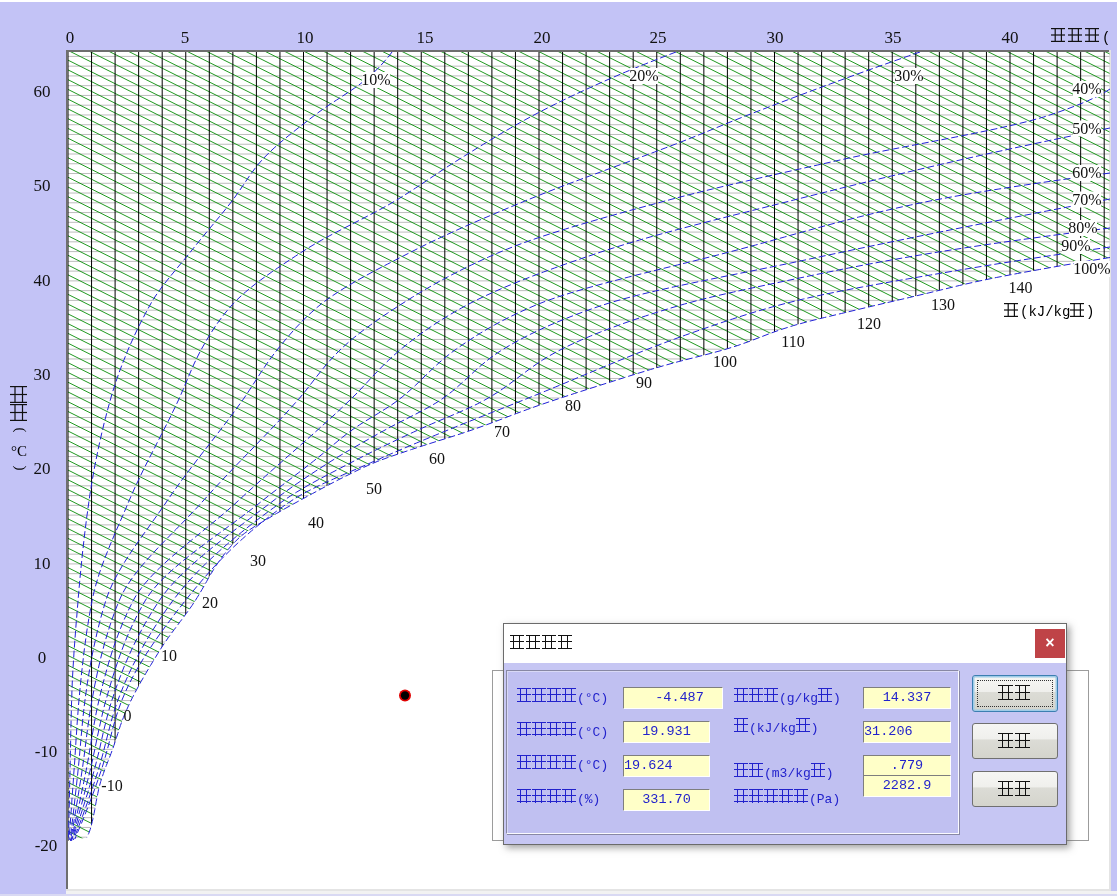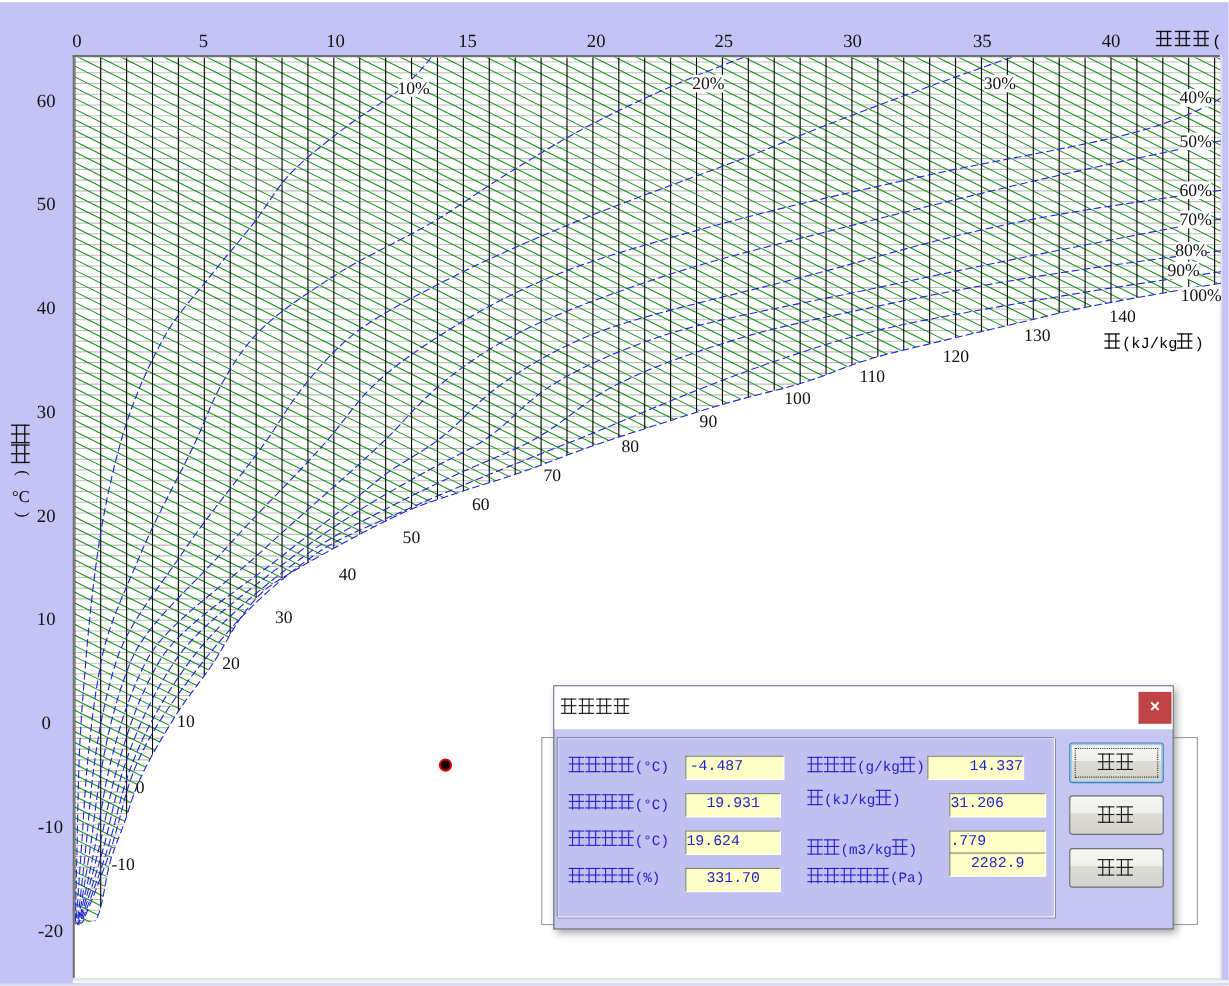--- a/index.html
+++ b/index.html
@@ -162,31 +162,31 @@
 <text x="20" y="472" font-family="Liberation Serif, serif" font-size="15" text-anchor="middle" transform="rotate(90 20 468)">)</text>
 </svg>
 
 <div id="frame"></div>
 <div id="dlg">
   <div id="ttl"><span class="c" style="width:14px;height:14px;margin-right:2px;color:#111"></span><span class="c" style="width:14px;height:14px;margin-right:2px;color:#111"></span><span class="c" style="width:14px;height:14px;margin-right:2px;color:#111"></span><span class="c" style="width:14px;height:14px;margin-right:2px;color:#111"></span></div>
   <div id="xbtn">×</div>
   <div id="body">
     <div id="panel">
 <div class="lbl" style="left:10px;top:17px"><span class="c" style="width:14px;height:14px;margin-right:1px;color:#2222cc"></span><span class="c" style="width:14px;height:14px;margin-right:1px;color:#2222cc"></span><span class="c" style="width:14px;height:14px;margin-right:1px;color:#2222cc"></span><span class="c" style="width:14px;height:14px;margin-right:1px;color:#2222cc"></span><span class="lt">(°C)</span></div>
-<div class="inp" style="left:116px;top:16px;width:85px;text-align:left;padding-left:3px">-4.487</div>
+<div class="inp" style="left:116px;top:16px;width:85px;text-align:center;padding-left:13px">-4.487</div>
 <div class="lbl" style="left:227px;top:17px"><span class="c" style="width:14px;height:14px;margin-right:1px;color:#2222cc"></span><span class="c" style="width:14px;height:14px;margin-right:1px;color:#2222cc"></span><span class="c" style="width:14px;height:14px;margin-right:1px;color:#2222cc"></span><span class="lt">(g/kg</span><span class="c" style="width:14px;height:14px;margin-right:1px;color:#2222cc"></span><span class="lt">)</span></div>
-<div class="inp" style="left:336px;top:16px;width:86px;text-align:right">14.337</div>
+<div class="inp" style="left:356px;top:16px;width:86px;text-align:center">14.337</div>
 <div class="lbl" style="left:10px;top:50.5px"><span class="c" style="width:14px;height:14px;margin-right:1px;color:#2222cc"></span><span class="c" style="width:14px;height:14px;margin-right:1px;color:#2222cc"></span><span class="c" style="width:14px;height:14px;margin-right:1px;color:#2222cc"></span><span class="c" style="width:14px;height:14px;margin-right:1px;color:#2222cc"></span><span class="lt">(°C)</span></div>
 <div class="inp" style="left:116px;top:50px;width:85px;text-align:center">19.931</div>
 <div class="lbl" style="left:227px;top:47px"><span class="c" style="width:14px;height:14px;margin-right:1px;color:#2222cc"></span><span class="lt">(kJ/kg</span><span class="c" style="width:14px;height:14px;margin-right:1px;color:#2222cc"></span><span class="lt">)</span></div>
 <div class="inp" style="left:356px;top:50px;width:86px;text-align:left">31.206</div>
 <div class="lbl" style="left:10px;top:84px"><span class="c" style="width:14px;height:14px;margin-right:1px;color:#2222cc"></span><span class="c" style="width:14px;height:14px;margin-right:1px;color:#2222cc"></span><span class="c" style="width:14px;height:14px;margin-right:1px;color:#2222cc"></span><span class="c" style="width:14px;height:14px;margin-right:1px;color:#2222cc"></span><span class="lt">(°C)</span></div>
 <div class="inp" style="left:116px;top:84px;width:85px;">19.624</div>
 <div class="lbl" style="left:227px;top:92px"><span class="c" style="width:14px;height:14px;margin-right:1px;color:#2222cc"></span><span class="c" style="width:14px;height:14px;margin-right:1px;color:#2222cc"></span><span class="lt">(m3/kg</span><span class="c" style="width:14px;height:14px;margin-right:1px;color:#2222cc"></span><span class="lt">)</span></div>
-<div class="inp" style="left:356px;top:84px;width:86px;text-align:left">.779</div>
+<div class="inp" style="left:356px;top:84px;width:86px;text-align:center">.779</div>
 <div class="lbl" style="left:10px;top:117.5px"><span class="c" style="width:14px;height:14px;margin-right:1px;color:#2222cc"></span><span class="c" style="width:14px;height:14px;margin-right:1px;color:#2222cc"></span><span class="c" style="width:14px;height:14px;margin-right:1px;color:#2222cc"></span><span class="c" style="width:14px;height:14px;margin-right:1px;color:#2222cc"></span><span class="lt">(%)</span></div>
 <div class="inp" style="left:116px;top:118px;width:85px;text-align:center">331.70</div>
 <div class="lbl" style="left:227px;top:117.5px"><span class="c" style="width:14px;height:14px;margin-right:1px;color:#2222cc"></span><span class="c" style="width:14px;height:14px;margin-right:1px;color:#2222cc"></span><span class="c" style="width:14px;height:14px;margin-right:1px;color:#2222cc"></span><span class="c" style="width:14px;height:14px;margin-right:1px;color:#2222cc"></span><span class="c" style="width:14px;height:14px;margin-right:1px;color:#2222cc"></span><span class="lt">(Pa)</span></div>
 <div class="inp" style="left:356px;top:104px;width:86px;text-align:center">2282.9</div>
     </div>
     <div class="btn df" style="top:12px"><span class="c" style="width:15px;height:15px;margin-right:2px;color:#111"></span><span class="c" style="width:15px;height:15px;margin-right:2px;color:#111"></span></div>
     <div class="btn " style="top:60px"><span class="c" style="width:15px;height:15px;margin-right:2px;color:#111"></span><span class="c" style="width:15px;height:15px;margin-right:2px;color:#111"></span></div>
     <div class="btn " style="top:108px"><span class="c" style="width:15px;height:15px;margin-right:2px;color:#111"></span><span class="c" style="width:15px;height:15px;margin-right:2px;color:#111"></span></div>
   </div>
 </div>

